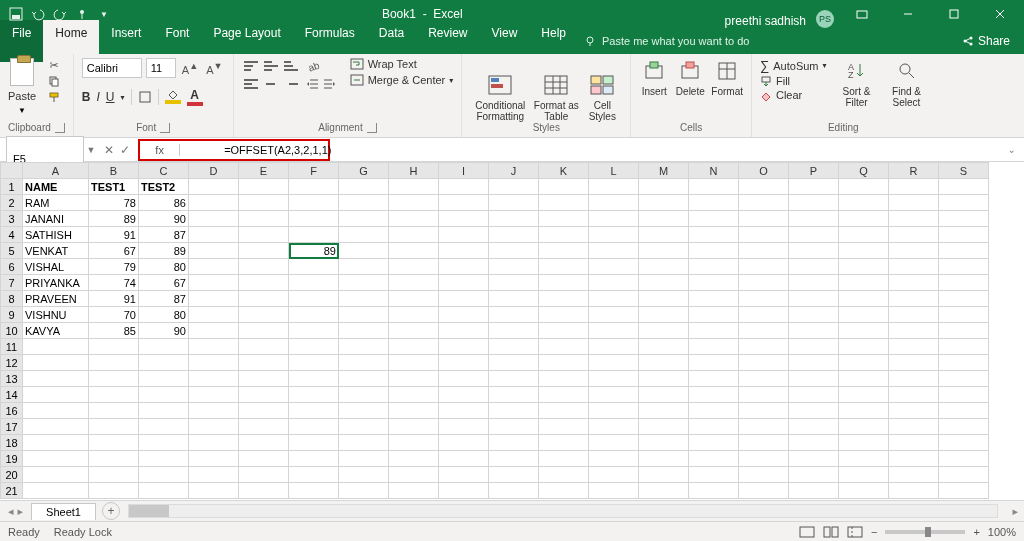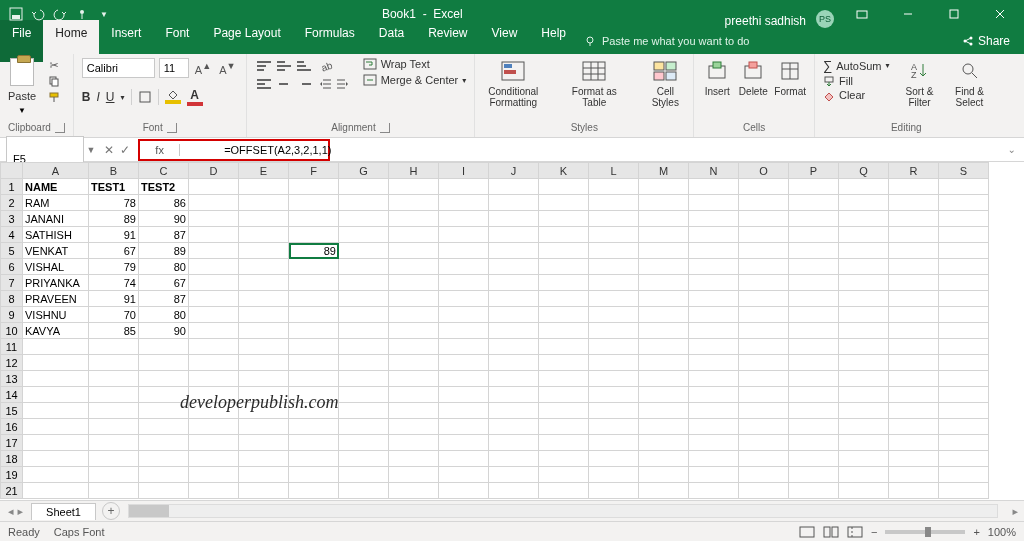--- a/index.html
+++ b/index.html
@@ -22,36 +22,36 @@
   .group-body { flex: 1; display: flex; align-items: flex-start; gap: 6px; }
   .group-label { font-size: 10px; color: #666; text-align: center; padding-bottom: 2px; display: flex; justify-content: center; align-items: center; gap: 4px; }
   .dlaunch { width: 10px; height: 10px; border: 1px solid #888; border-top: none; border-left: none; display: inline-block; }
   .paste-btn { display: flex; flex-direction: column; align-items: center; font-size: 10px; gap: 4px; }
   .biglabel { font-size: 11px; color: #333; }
   .paste-ic { width: 24px; height: 28px; background: #fff; border: 1px solid #bbb; position: relative; }
   .paste-ic::after { content: ""; position: absolute; top: -4px; left: 6px; width: 12px; height: 6px; background: #c5a751; border: 1px solid #8a7334; border-radius: 2px 2px 0 0; }
   .mini-col { display: flex; flex-direction: column; gap: 2px; margin-left: 4px; }
   .mini-ic { width: 16px; height: 14px; display: flex; align-items: center; justify-content: center; font-size: 11px; color: #555; }
   .font-row1 { display: flex; align-items: center; gap: 4px; }
-  .font-name { width: 73px; height: 20px; font-size: 11px; background: #fff; border: 1px solid #c8c8c8; padding: 0 4px; line-height: 18px; }
+  .font-name { width: 60px; height: 20px; font-size: 11px; background: #fff; border: 1px solid #c8c8c8; padding: 0 4px; line-height: 18px; }
   .font-size { width: 30px; height: 20px; font-size: 11px; background: #fff; border: 1px solid #c8c8c8; padding: 0 4px; line-height: 18px; }
   .aA { font-size: 11px; color: #555; padding: 0 2px; }
   .font-row2 { display: flex; align-items: center; gap: 6px; margin-top: 4px; font-size: 12px; color: #333; }
   .font-row2 .sep { width: 1px; height: 16px; background: #d0d0d0; }
   .colorbar { width: 16px; height: 4px; background: #e7c000; display: inline-block; }
   .colorbarA { width: 16px; height: 4px; background: #d13438; display: inline-block; }
   .align-grid { display: grid; grid-template-columns: repeat(3, 18px); grid-template-rows: repeat(2, 16px); gap: 2px; }
   .align-cell { display: flex; align-items: center; justify-content: center; }
   .align-ic { width: 14px; height: 10px; display: flex; flex-direction: column; justify-content: space-between; }
   .align-ic span { height: 2px; background: #666; display: block; }
   .align-right-col { display: flex; flex-direction: column; gap: 4px; margin-left: 8px; font-size: 11px; color: #333; }
   .wrap-merge { display: flex; align-items: center; gap: 4px; }
   .num-sel { width: 98px; height: 20px; font-size: 11px; background: #fff; border: 1px solid #c8c8c8; padding: 0 4px; line-height: 18px; }
   .num-row2 { display: flex; gap: 6px; margin-top: 4px; font-size: 11px; color: #555; }
-  .styles-body { display: flex; gap: 26px; align-items: flex-start; }
+  .styles-body { display: flex; gap: 1px; align-items: flex-end; }
   .vbtn { display: flex; flex-direction: column; align-items: center; font-size: 10px; color: #333; gap: 2px; }
   .vbtn .ic-box { width: 30px; height: 26px; display: flex; align-items: center; justify-content: center; }
   .cells-body { display: flex; gap: 6px; }
   .edit-body { display: flex; gap: 10px; align-items: flex-start; }
   .edit-col { display: flex; flex-direction: column; gap: 2px; font-size: 11px; color: #333; }
   .edit-item { display: flex; align-items: center; gap: 4px; }
   .namebox-row { height: 24px; background: #fff; border-bottom: 1px solid #d6d6d6; display: flex; align-items: center; }
   .namebox { width: 78px; height: 20px; border: 1px solid #c8c8c8; margin-left: 6px; font-size: 11px; padding: 13px 6px; line-height: 18px; background: #fff; }
   .nb-dd { width: 14px; text-align: center; color: #777; font-size: 9px; }
   .fx-btns { display: flex; align-items: center; gap: 6px; padding: 0 6px; color: #777; font-size: 12px; }
@@ -819,42 +819,20 @@
           <td></td>
           <td></td>
           <td></td>
           <td></td>
           <td></td>
           <td></td>
           <td></td>
           <td></td>
         </tr>
         <tr>
-          <td class="rowhdr">15</td>
-          <td></td>
-          <td></td>
-          <td></td>
-          <td></td>
-          <td></td>
-          <td></td>
-          <td></td>
-          <td></td>
-          <td></td>
-          <td></td>
-          <td></td>
-          <td></td>
-          <td></td>
-          <td></td>
-          <td></td>
-          <td></td>
-          <td></td>
-          <td></td>
-          <td></td>
-        </tr>
-        <tr>
           <td class="rowhdr">16</td>
           <td></td>
           <td></td>
           <td></td>
           <td></td>
           <td></td>
           <td></td>
           <td></td>
           <td></td>
           <td></td>
@@ -908,20 +886,42 @@
           <td></td>
           <td></td>
           <td></td>
           <td></td>
           <td></td>
           <td></td>
           <td></td>
         </tr>
         <tr>
           <td class="rowhdr">19</td>
+          <td></td>
+          <td></td>
+          <td></td>
+          <td></td>
+          <td></td>
+          <td></td>
+          <td></td>
+          <td></td>
+          <td></td>
+          <td></td>
+          <td></td>
+          <td></td>
+          <td></td>
+          <td></td>
+          <td></td>
+          <td></td>
+          <td></td>
+          <td></td>
+          <td></td>
+        </tr>
+        <tr>
+          <td class="rowhdr">20</td>
           <td></td>
           <td></td>
           <td></td>
           <td></td>
           <td></td>
           <td></td>
           <td></td>
           <td></td>
           <td></td>
           <td></td>
@@ -952,39 +952,38 @@
           <td></td>
           <td></td>
           <td></td>
           <td></td>
           <td></td>
           <td></td>
           <td></td>
         </tr>
       </tbody>
     </table>
-  <div class="watermark">developerpublish.com</div>
 </div>
 
 <div class="tabstrip">
   <div class="nav">
     <span>◂</span>
     <span>▸</span>
   </div>
   <div class="sheet-tab">Sheet1</div>
   <div class="addsheet">+</div>
   <div class="hscroll">
       <div class="hscroll-thumb"></div>
     </div>
   <span style="padding:0 6px;color:#888;">▸</span>
 </div>
 
 <div class="statusbar">
   <span>Ready</span>
-  <span>Caps Font</span>
+  <span>Ready Lock</span>
   <div class="right">
     <span>
         <svg width="16" height="12">
           <rect x="1" y="1" width="14" height="10" fill="none" stroke="#555"></rect>
         </svg>
       </span>
     <span>
         <svg width="16" height="12">
           <rect x="1" y="1" width="6" height="10" fill="none" stroke="#555"></rect>
           <rect x="9" y="1" width="6" height="10" fill="none" stroke="#555"></rect>

